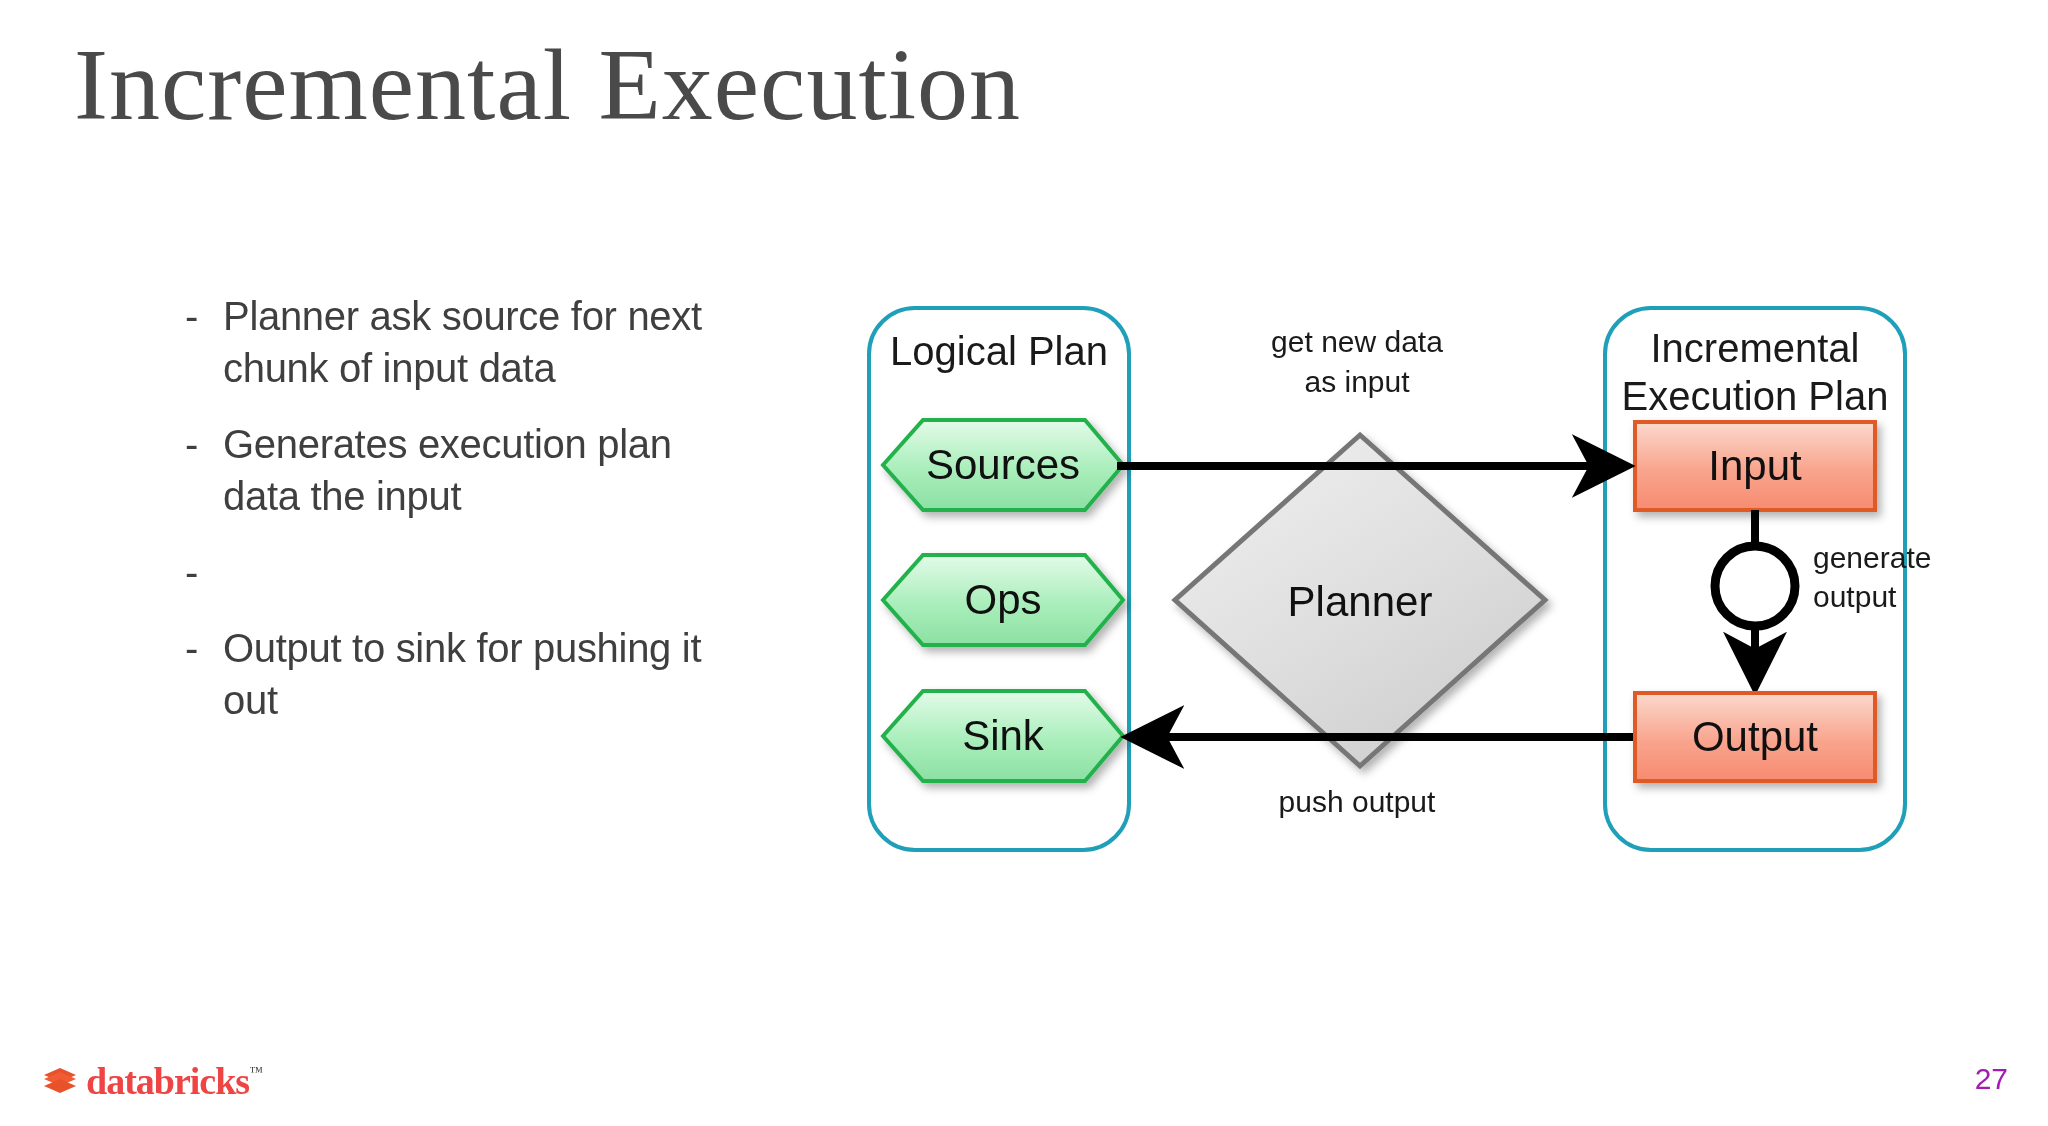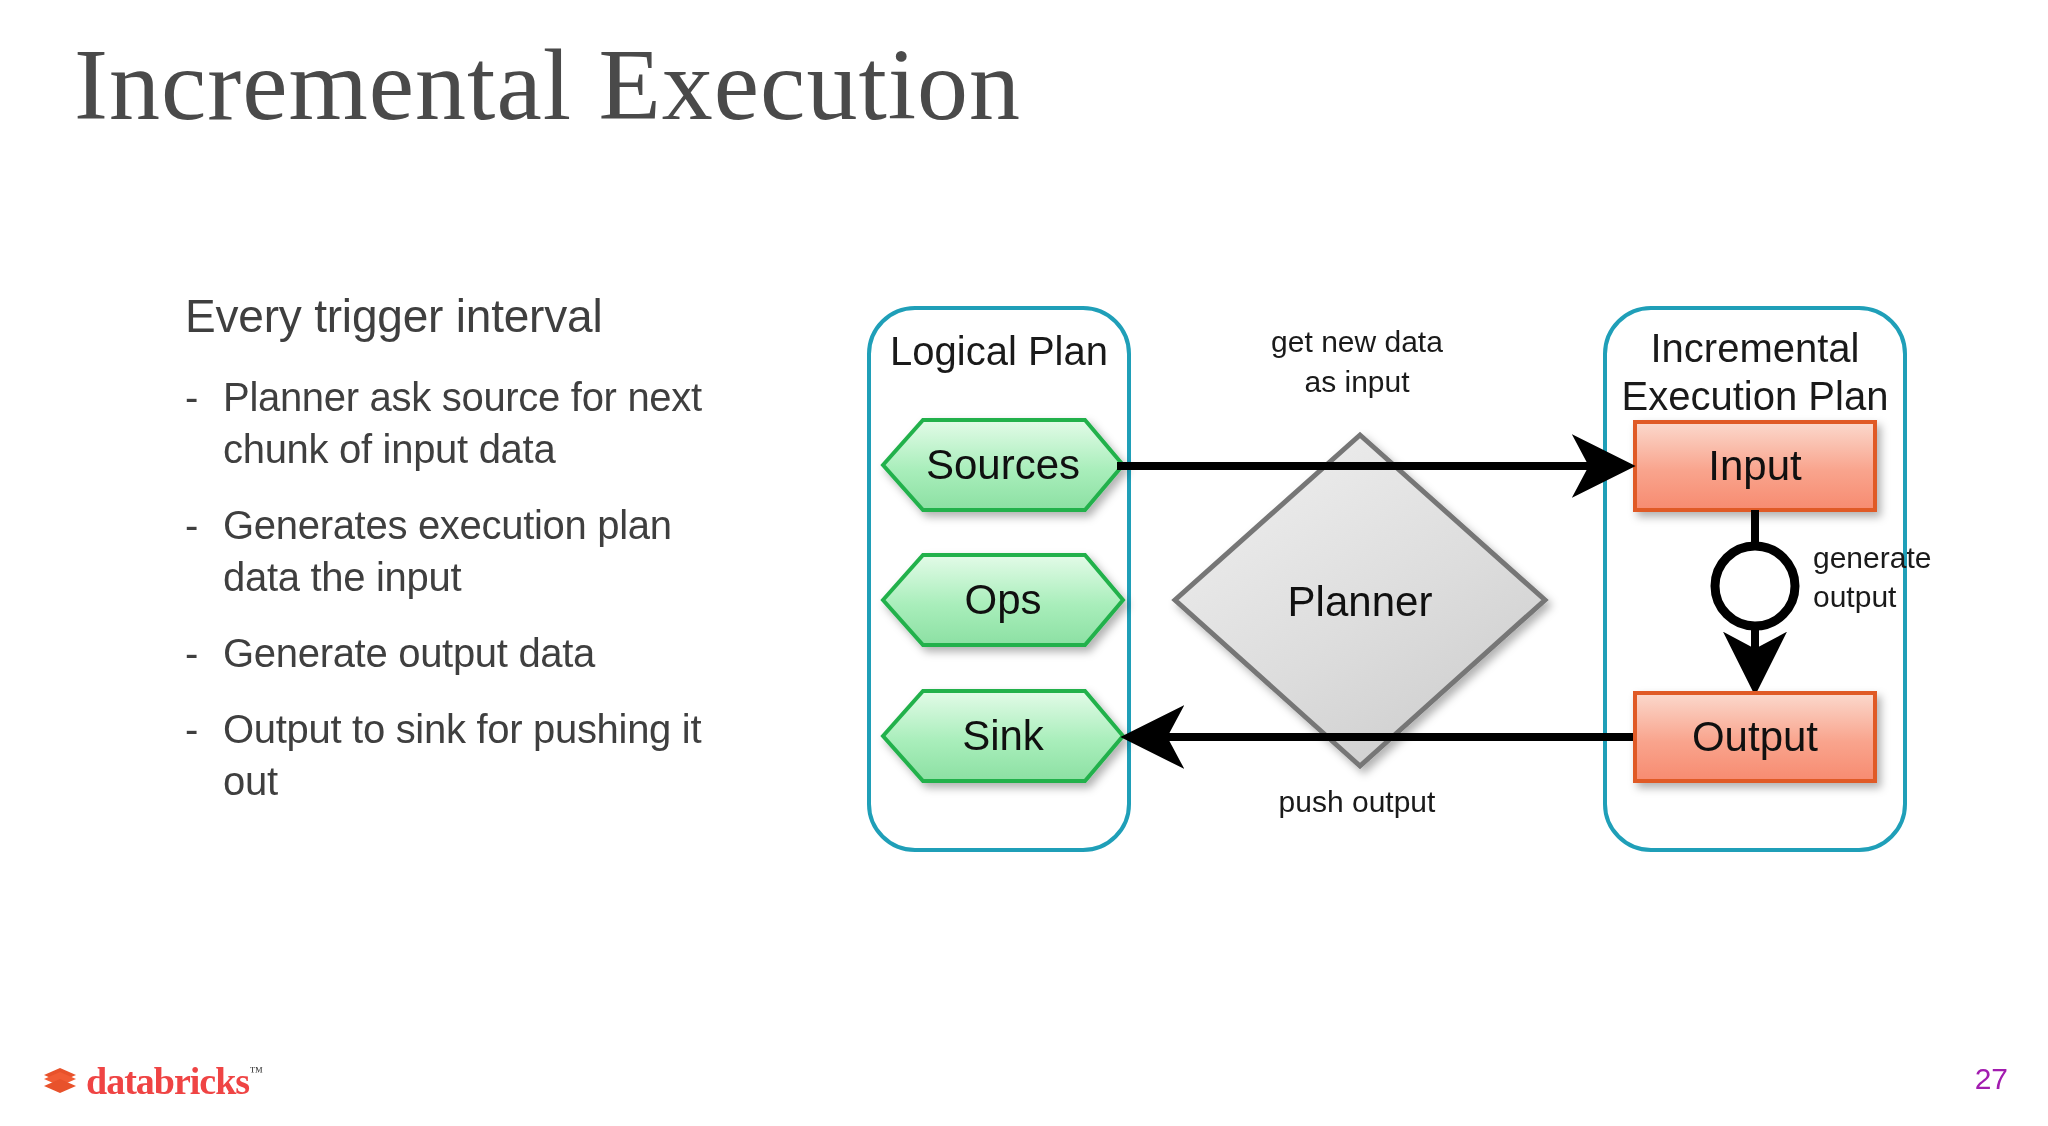--- a/index.html
+++ b/index.html
@@ -129,35 +129,33 @@
     color: #a21caf;
   }
 </style>
 </head>
 <body>
 
 <div id="slide-title">Incremental Execution</div>
 
 <div id="left-column">
 
-  <div id="lead-line">Every trigger interval</div>
 
   <div class="bullet-row">
     <span class="bullet-dash">-</span>
     <span class="bullet-text">Planner ask source for next chunk of input data</span>
   </div>
 
   <div class="bullet-row">
     <span class="bullet-dash">-</span>
     <span class="bullet-text">Generates execution plan data the input</span>
   </div>
 
   <div class="bullet-row">
     <span class="bullet-dash">-</span>
-    <span class="bullet-text">Generate output data</span>
   </div>
 
   <div class="bullet-row">
     <span class="bullet-dash">-</span>
     <span class="bullet-text">Output to sink for pushing it out</span>
   </div>
 
 </div>
 
 <div id="diagram">

